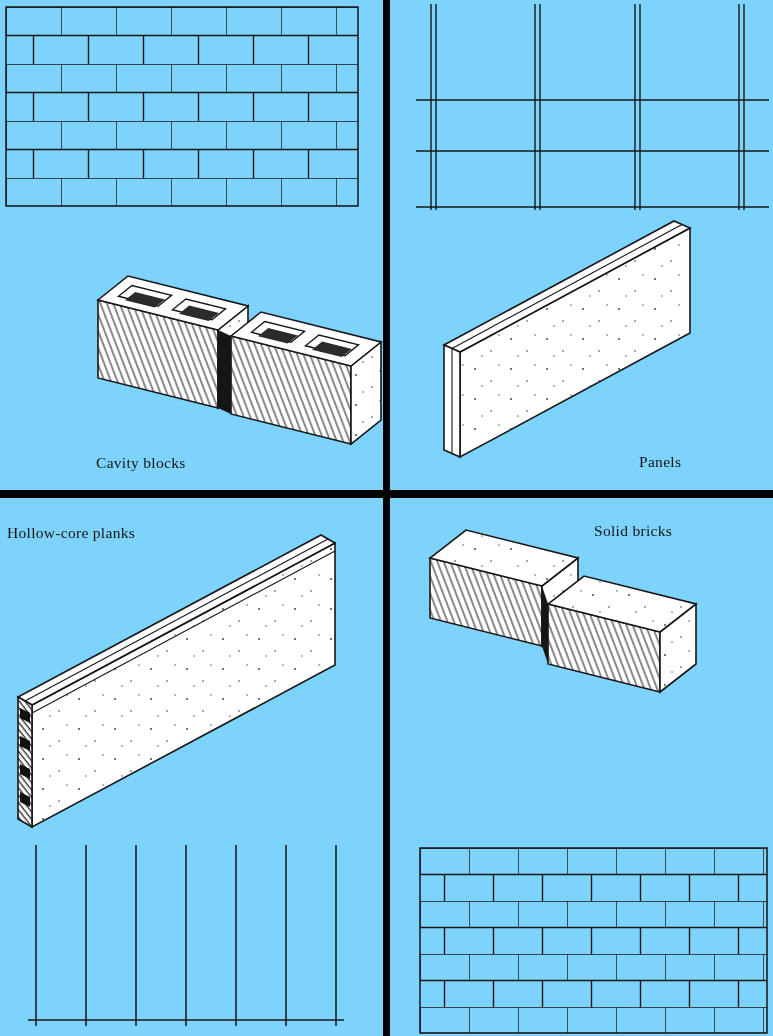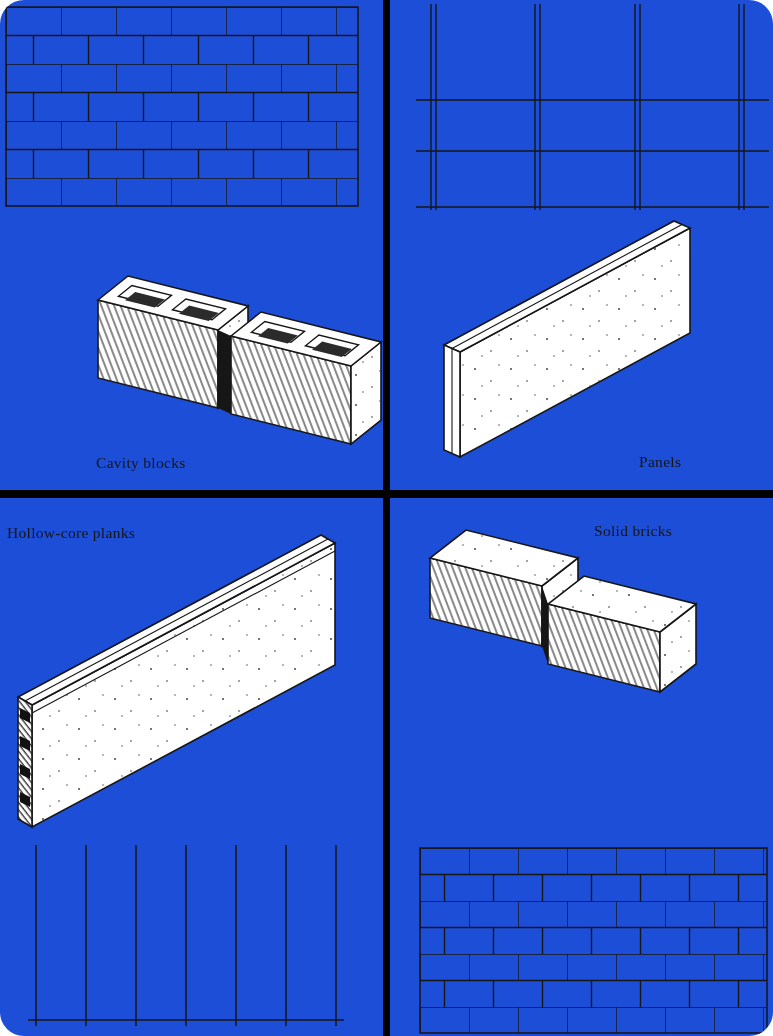--- a/index.html
+++ b/index.html
@@ -1,23 +1,22 @@
 <!DOCTYPE html>
 <html><head>
 <meta charset="utf-8">
 <style>
   html, body { margin: 0; padding: 0; background: #ffffff; }
   .page {
     position: relative;
     width: 773px;
     height: 1036px;
-    background: #1d4ed8;
+    background: #7dd3fc;
     overflow: hidden;
     font-family: "Liberation Serif", serif;
-    border-radius: 24px;
   }
   svg { display: block; }
   .fig-label {
     font-family: "Liberation Serif", serif;
     font-size: 15.5px;
     fill: #161616;
     letter-spacing: 0.3px;
   }
 </style>
 </head>

